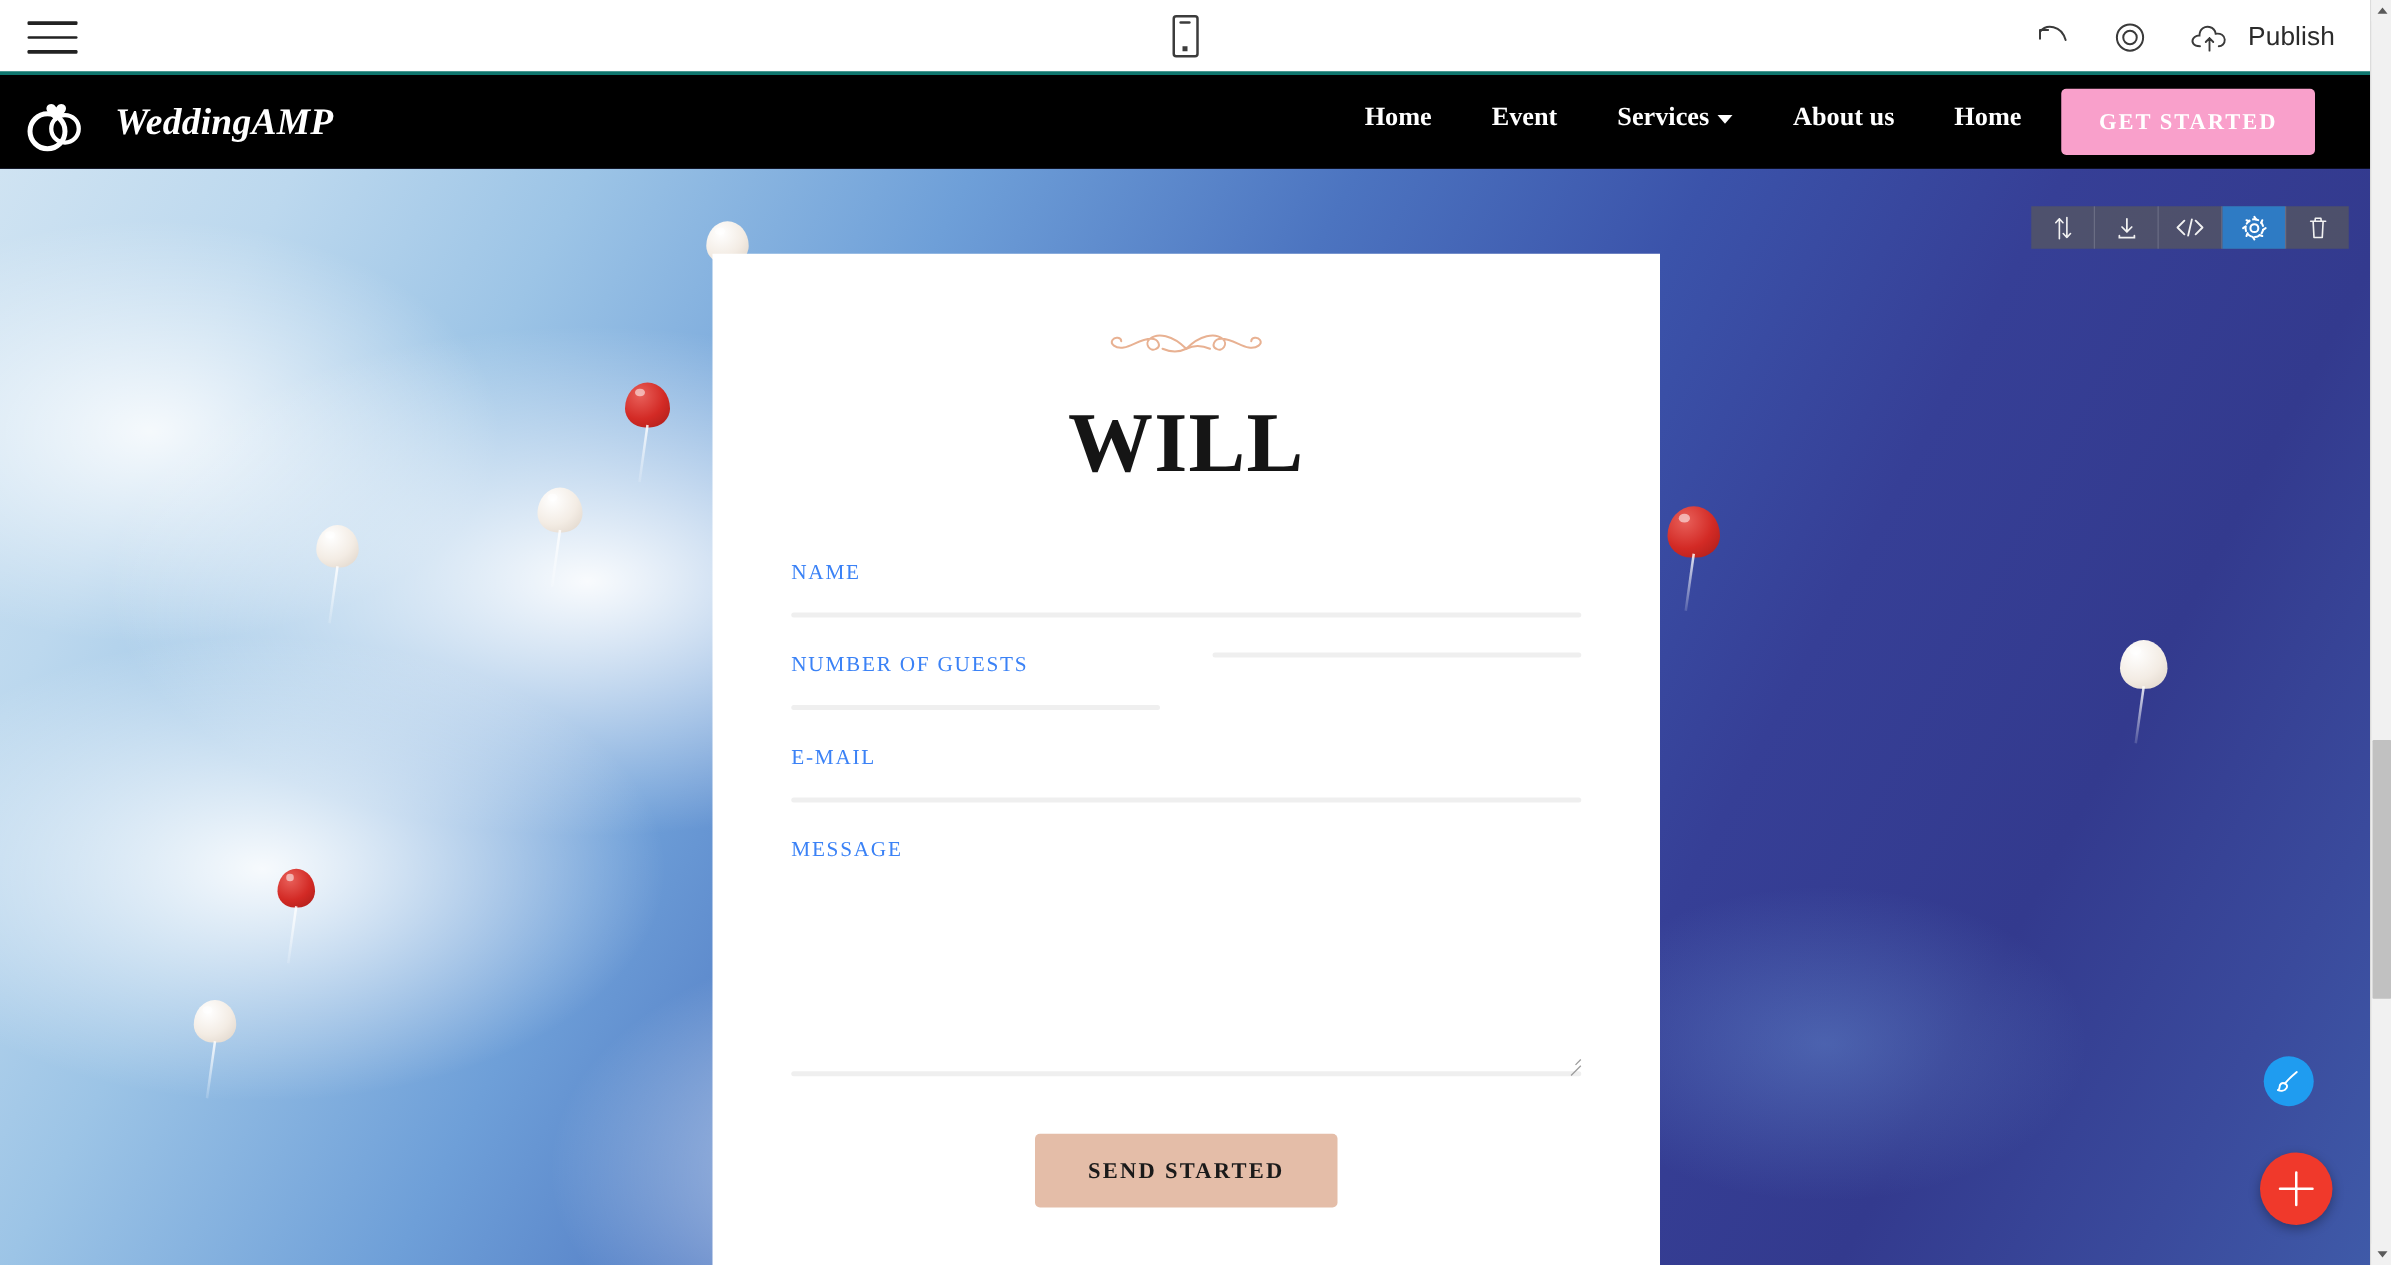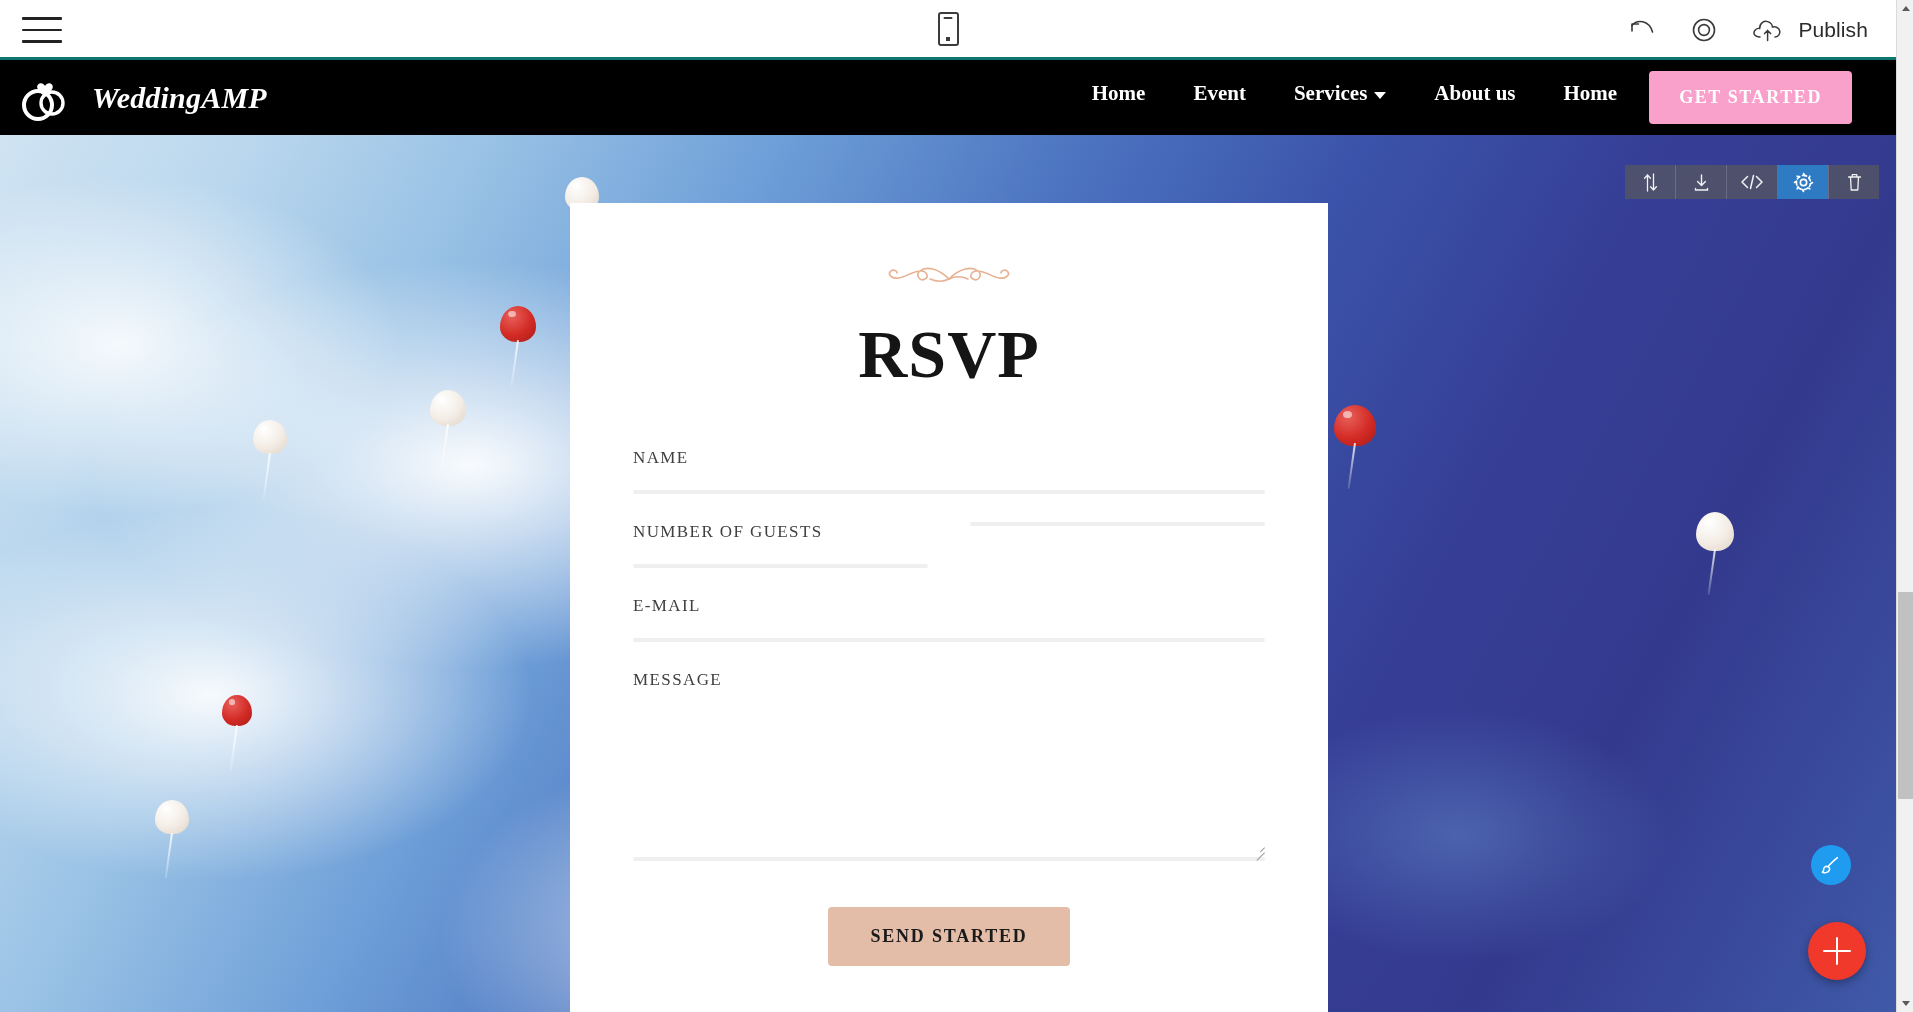--- a/index.html
+++ b/index.html
@@ -105,21 +105,21 @@
   }
   .ornament { margin: 56px auto 0; width: 170px; height: 34px; display: block; }
   .rsvp-title {
     text-align: center; font-family: "Liberation Serif", serif; font-weight: bold;
     font-size: 68px; color: #151515; letter-spacing: 1px; margin-top: 22px;
   }
   .form { margin-top: 54px; }
   .fld { position: relative; margin-bottom: 28px; }
   .fld-label {
     display: block; font-family: "Liberation Serif", serif;
-    font-size: 17px; color: #404040; letter-spacing: 1.4px; margin-bottom: 22px;
+    font-size: 17px; color: #3b82f6; letter-spacing: 1.4px; margin-bottom: 22px;
   }
   .fld-line { height: 4px; background: #efefef; border-radius: 2px; width: 100%; }
   .row2 { display: flex; gap: 42px; }
   .row2 > .fld { flex: 1; }
   .msg-box { height: 145px; }
   .msg-line { position: relative; }
   .resize-grip { position: absolute; right: 0; bottom: 6px; width: 12px; height: 12px; }
   .resize-grip::before, .resize-grip::after {
     content: ""; position: absolute; right: 0; background: #9b9b9b; height: 1px; transform: rotate(-45deg); transform-origin: right bottom;
   }
@@ -279,21 +279,21 @@
     <div class="rsvp-card">
 
       <svg class="ornament" viewBox="0 0 170 34">
         <g fill="none" stroke="#e8b192" stroke-width="1.6" stroke-linecap="round">
           <path d="M85 20 C74 9, 62 7, 56 12 c-5 4, 0 11, 5 8 c4-2, 2-8 -4-8 c-9 0 -15 6 -22 7 c-7 1 -11-3 -9-6 c2-3 7-2 7 1"></path>
           <path d="M85 20 C96 9, 108 7, 114 12 c5 4, 0 11 -5 8 c-4-2 -2-8 4-8 c9 0 15 6 22 7 c7 1 11-3 9-6 c-2-3 -7-2 -7 1"></path>
           <path d="M66 20 c7 3, 13 3, 19 0 c6-3, 12-3, 19 0"></path>
         </g>
       </svg>
 
-      <div class="rsvp-title">RSVP</div>
+      <div class="rsvp-title">WILL</div>
 
       <div class="form">
 
         <div class="fld">
           <span class="fld-label">NAME</span>
           <div class="fld-line"></div>
         </div>
 
         <div class="row2">
           <div class="fld">

